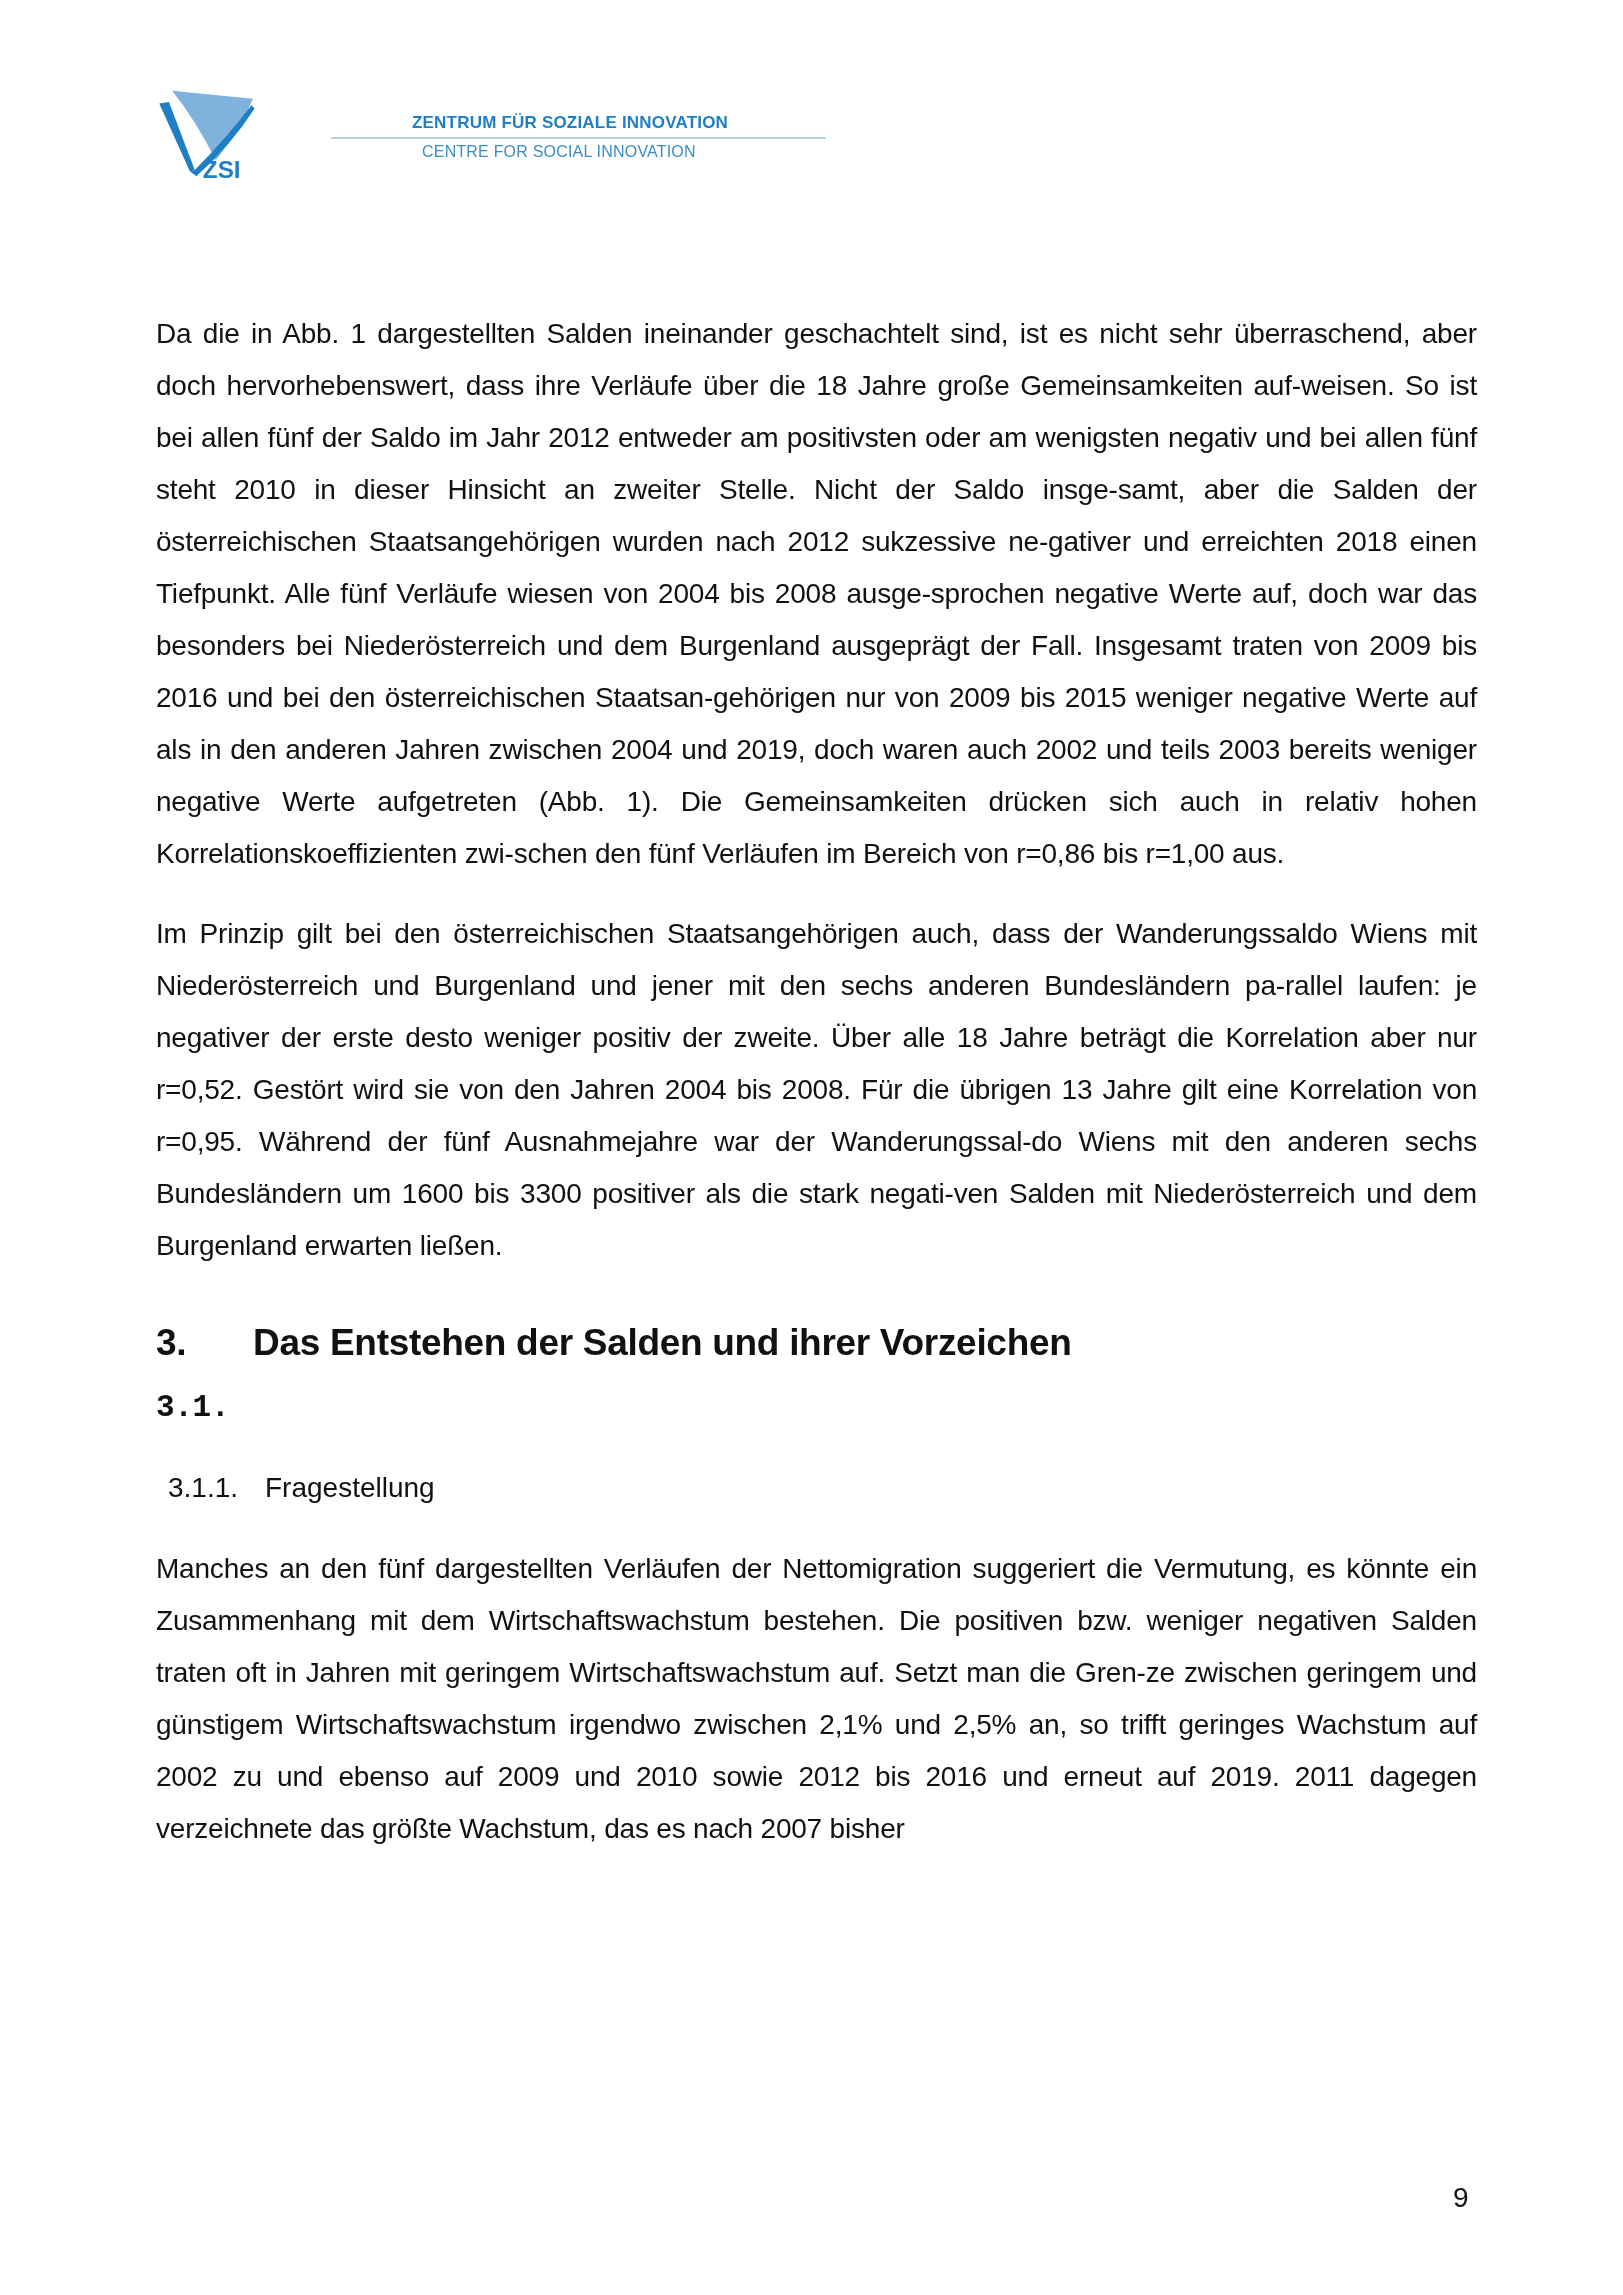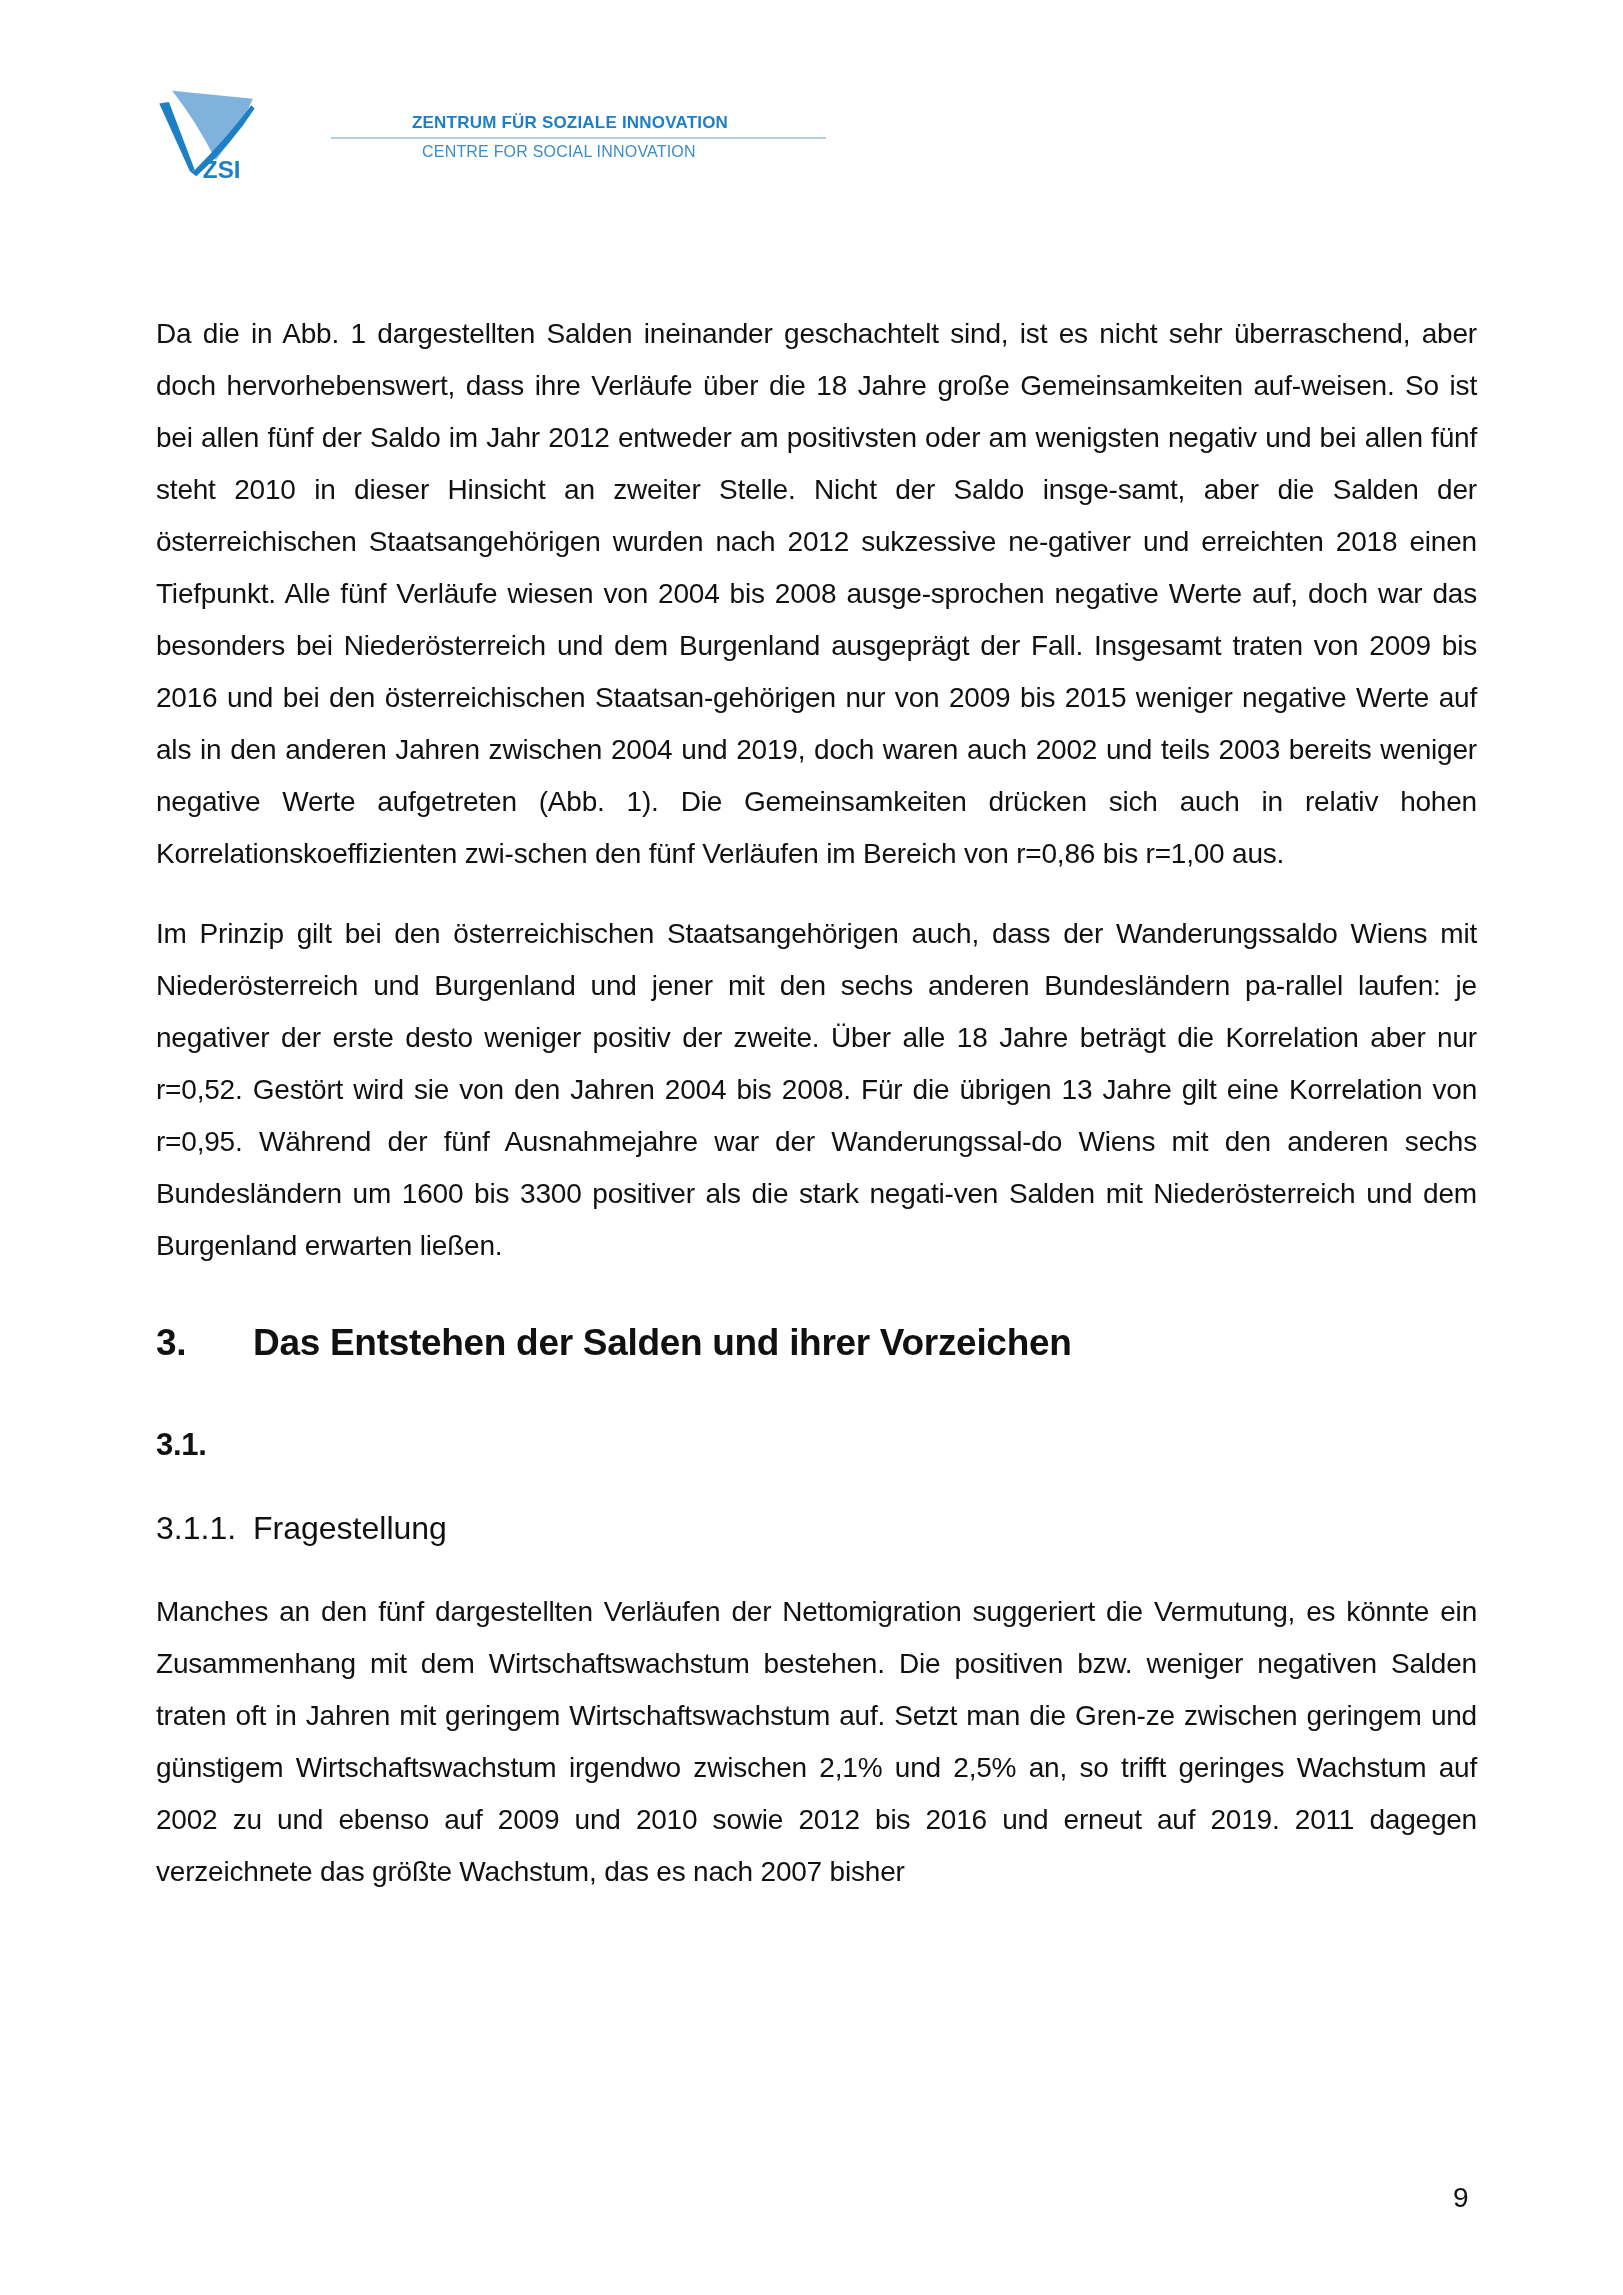--- a/index.html
+++ b/index.html
@@ -11,22 +11,22 @@
   .org-de { font-family: "Liberation Sans", sans-serif; font-weight: bold; font-size: 17px;
             color: #1f7fc4; letter-spacing: 0.2px; padding-left: 81px; }
   .org-rule { height: 1.6px; background: #b9cfe0; margin: 4px 0 4.9px 0; }
   .org-en { font-size: 16px; color: #3a8dc9; padding-left: 91px; letter-spacing: 0.2px; }
 
   .content { position: absolute; left: 156px; top: 308px; width: 1321px; }
   p.body { font-size: 28px; line-height: 52px; text-align: justify; margin: 0;
            font-stretch: condensed; letter-spacing: -0.2px; }
   p.body + p.body { margin-top: 28px; }
   .h1 { font-size: 37px; font-weight: bold; margin-top: 50px; display: flex; letter-spacing: -0.3px; }
-  .h2 { font-size: 31px; font-weight: bold; margin-top: 63px; display: flex; letter-spacing: -0.3px; }
-  .h3 { font-size: 32px; margin-top: 47px; display: flex; }
+  .h2 { font-size: 31px; font-weight: bold; margin-top: 26px; display: flex; letter-spacing: -0.3px; font-family: Liberation Mono, monospace; }
+  .h3 { font-size: 28px; margin-top: 47px; display: flex; margin-left: 12px; }
   .num1 { width: 97px; } .num2 { width: 97px; } .num3 { width: 97px; }
   .h3 .title { text-underline-offset: 4px; }
   .h3 + p.body { margin-top: 39px; }
   .pageno { position: absolute; left: 1453px; top: 2182px; font-size: 28px; }
 </style>
 </head>
 <body>
 
 <div class="header">
   <svg class="logo" viewBox="0 0 150 125">

